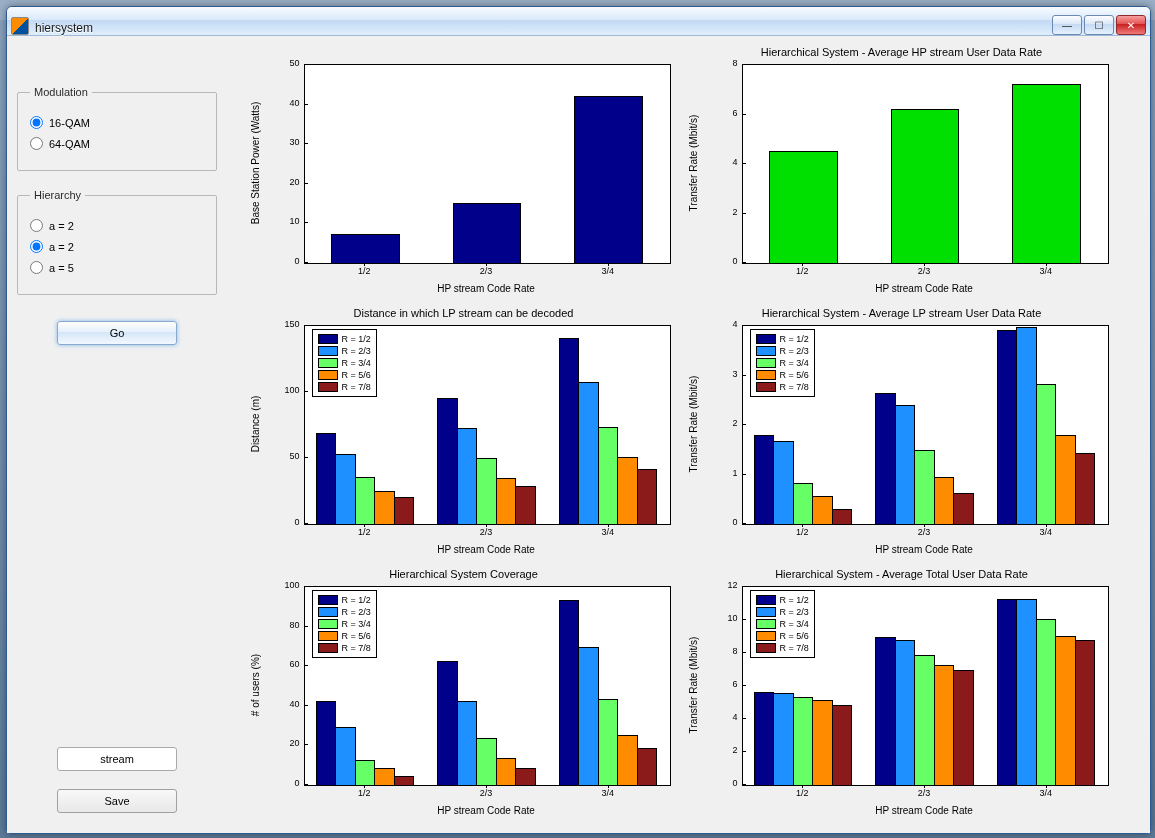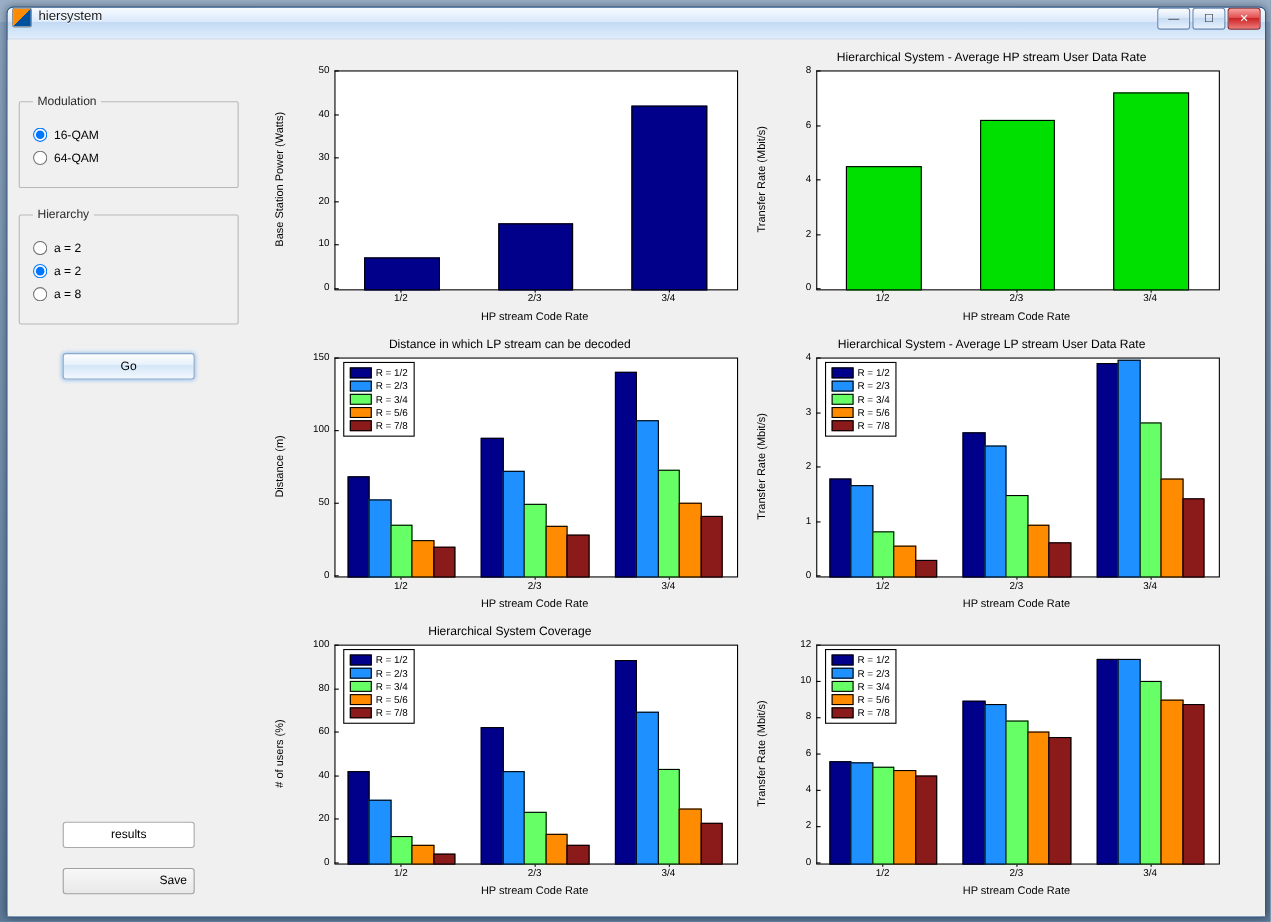--- a/index.html
+++ b/index.html
@@ -1,34 +1,34 @@
 <!DOCTYPE html>
 <html><head>
 <meta charset="utf-8">
 <style>
   html,body{margin:0;padding:0;font-family:"Segoe UI",Tahoma,sans-serif;font-size:11px;background:#6d8aaa;}
   .desktop{width:1155px;height:838px;position:relative;background:linear-gradient(#8aa3bf,#5c7a99);overflow:hidden;}
   .taskbar-hint{position:absolute;top:0;left:0;right:0;height:20px;background:rgba(255,255,255,0.15);}
   .window{position:absolute;left:6px;top:6px;width:1143px;height:826px;background:#f0f0f0;border:1px solid #2e5b8f;border-radius:6px 6px 4px 4px;box-shadow:0 0 8px rgba(0,0,0,.4);display:flex;flex-direction:column;}
-  .titlebar{height:28px;background:linear-gradient(#f7fbff,#dbe9fb 45%,#c2d9f4 46%,#dfeefc);border-radius:5px 5px 0 0;display:flex;align-items:flex-start;padding:0 4px;border-bottom:1px solid #9fb9d9;}
+  .titlebar{height:28px;background:linear-gradient(#f7fbff,#dbe9fb 45%,#c2d9f4 46%,#dfeefc);border-radius:5px 5px 0 0;display:flex;align-items:flex-end;padding:0 4px;border-bottom:1px solid #9fb9d9;}
   .titlebar .icon{width:16px;height:16px;margin-right:6px;background:linear-gradient(135deg,#ff8c00 0 50%,#0050a0 50% 100%);border:1px solid #888;border-radius:2px;}
   .titlebar .title{flex:1;color:#1a1a1a;font-size:12px;text-shadow:0 1px 0 #fff;}
   .winbtns{display:flex;gap:2px;}
   .winbtn{width:28px;height:18px;border:1px solid #6b8ab3;border-radius:3px;background:linear-gradient(#fdfdfe,#d9e7f8 45%,#c4daf3 46%,#e6f1fc);display:flex;align-items:center;justify-content:center;font-size:10px;color:#2a2a2a;cursor:pointer;}
   .winbtn.close{background:linear-gradient(#f7a0a0,#e35050 45%,#c92020 46%,#ef7a7a);color:#fff;border-color:#8f2a2a;}
   .client{flex:1;background:#f0f0f0;padding:10px;display:flex;gap:8px;}
   .sidebar{width:200px;display:flex;flex-direction:column;gap:18px;padding-top:40px;}
   fieldset.panel{border:1px solid #b8b8b8;border-radius:2px;padding:10px 12px 12px;margin:0;}
   fieldset.panel legend{padding:0 4px;color:#2a2a2a;}
   .radio-row{display:flex;align-items:center;gap:6px;margin:8px 0;}
   .radio-row input{margin:0;}
   .btn{height:24px;border:1px solid #8aa9cf;border-radius:3px;background:linear-gradient(#fefefe,#e6f0fb 45%,#d4e6f8 46%,#f2f8fe);cursor:pointer;font-size:11px;}
   .btn.go{box-shadow:0 0 4px #7fb7ef;}
   .btn.plain{background:#fff;border:1px solid #a9a9a9;}
-  .btn.raised{background:linear-gradient(#f8f8f8,#e8e8e8);border:1px solid #a0a0a0;text-align:right;}
+  .btn.raised{background:linear-gradient(#f8f8f8,#e8e8e8);border:1px solid #a0a0a0;}
   .charts{flex:1;display:grid;grid-template-columns:430px 430px;grid-template-rows:repeat(3,1fr);gap:6px 8px;justify-content:center;align-content:start;}
   .chartbox{position:relative;}
   .chart-title{text-align:center;font-size:11px;margin:0 0 2px;font-weight:normal;}
   .plot-frame{position:absolute;border:1px solid #000;background:#fff;}
   .axis-label{position:absolute;font-size:10px;color:#000;}
   .axis-label.y{left:0;top:50%;transform:translateX(-2px) translateY(-50%) rotate(-90deg);transform-origin:center;white-space:nowrap;}
   .axis-label.x{left:50%;bottom:0;transform:translateX(-50%);}
   .tick{position:absolute;font-size:9px;color:#000;}
   .bar{position:absolute;bottom:0;}
   .legend{position:absolute;background:#fff;border:1px solid #000;padding:3px 5px;font-size:9px;line-height:12px;}
@@ -74,30 +74,30 @@
           <label class="radio-row">
             <input type="radio" name="hier" style="">
             <span>a = 2</span>
           </label>
           <label class="radio-row">
             <input type="radio" name="hier" checked="" style="">
             <span>a = 2</span>
           </label>
           <label class="radio-row">
             <input type="radio" name="hier" style="">
-            <span>a = 8</span>
+            <span>a = 5</span>
           </label>
         </fieldset>
 
 
         <button class="btn go" style="width:120px;margin:8px auto 0;">Go</button>
 
         <div style="flex:1"></div>
 
-        <button class="btn plain" style="width:120px;margin:0 auto;">results</button>
+        <button class="btn plain" style="width:120px;margin:0 auto;">stream</button>
         <button class="btn raised" style="width:120px;margin:0 auto 10px;">Save</button>
       </div>
 
       <div class="charts" id="charts-grid">
           <div class="chartbox" style="width: 430px; height: 250px;">
             <div class="plot-frame" style="left: 55px; top: 18px; width: 365px; height: 198px;"></div>
             <div class="tick" style="right: 379px; left: auto; top: 210px; width: 40px; text-align: right;">0</div>
             <div style="position: absolute; left: 55px; top: 216px; width: 4px; height: 1px; background: rgb(0, 0, 0);"></div>
             <div class="tick" style="right: 379px; left: auto; top: 170.4px; width: 40px; text-align: right;">10</div>
             <div style="position: absolute; left: 55px; top: 176.4px; width: 4px; height: 1px; background: rgb(0, 0, 0);"></div>
@@ -317,20 +317,21 @@
                 <div class="sw" style="background: rgb(255, 140, 0);"></div>
                 <span>R = 5/6</span>
               </div>
               <div class="lrow">
                 <div class="sw" style="background: rgb(139, 26, 26);"></div>
                 <span>R = 7/8</span>
               </div>
             </div>
           </div>
           <div class="chartbox" style="width: 430px; height: 250px;">
+            <div class="chart-title">Hierarchical System - Average Total User Data Rate</div>
             <div class="plot-frame" style="left: 55px; top: 18px; width: 365px; height: 198px;"></div>
             <div class="tick" style="right: 379px; left: auto; top: 210px; width: 40px; text-align: right;">0</div>
             <div style="position: absolute; left: 55px; top: 216px; width: 4px; height: 1px; background: rgb(0, 0, 0);"></div>
             <div class="tick" style="right: 379px; left: auto; top: 177px; width: 40px; text-align: right;">2</div>
             <div style="position: absolute; left: 55px; top: 183px; width: 4px; height: 1px; background: rgb(0, 0, 0);"></div>
             <div class="tick" style="right: 379px; left: auto; top: 144px; width: 40px; text-align: right;">4</div>
             <div style="position: absolute; left: 55px; top: 150px; width: 4px; height: 1px; background: rgb(0, 0, 0);"></div>
             <div class="tick" style="right: 379px; left: auto; top: 111px; width: 40px; text-align: right;">6</div>
             <div style="position: absolute; left: 55px; top: 117px; width: 4px; height: 1px; background: rgb(0, 0, 0);"></div>
             <div class="tick" style="right: 379px; left: auto; top: 78px; width: 40px; text-align: right;">8</div>

